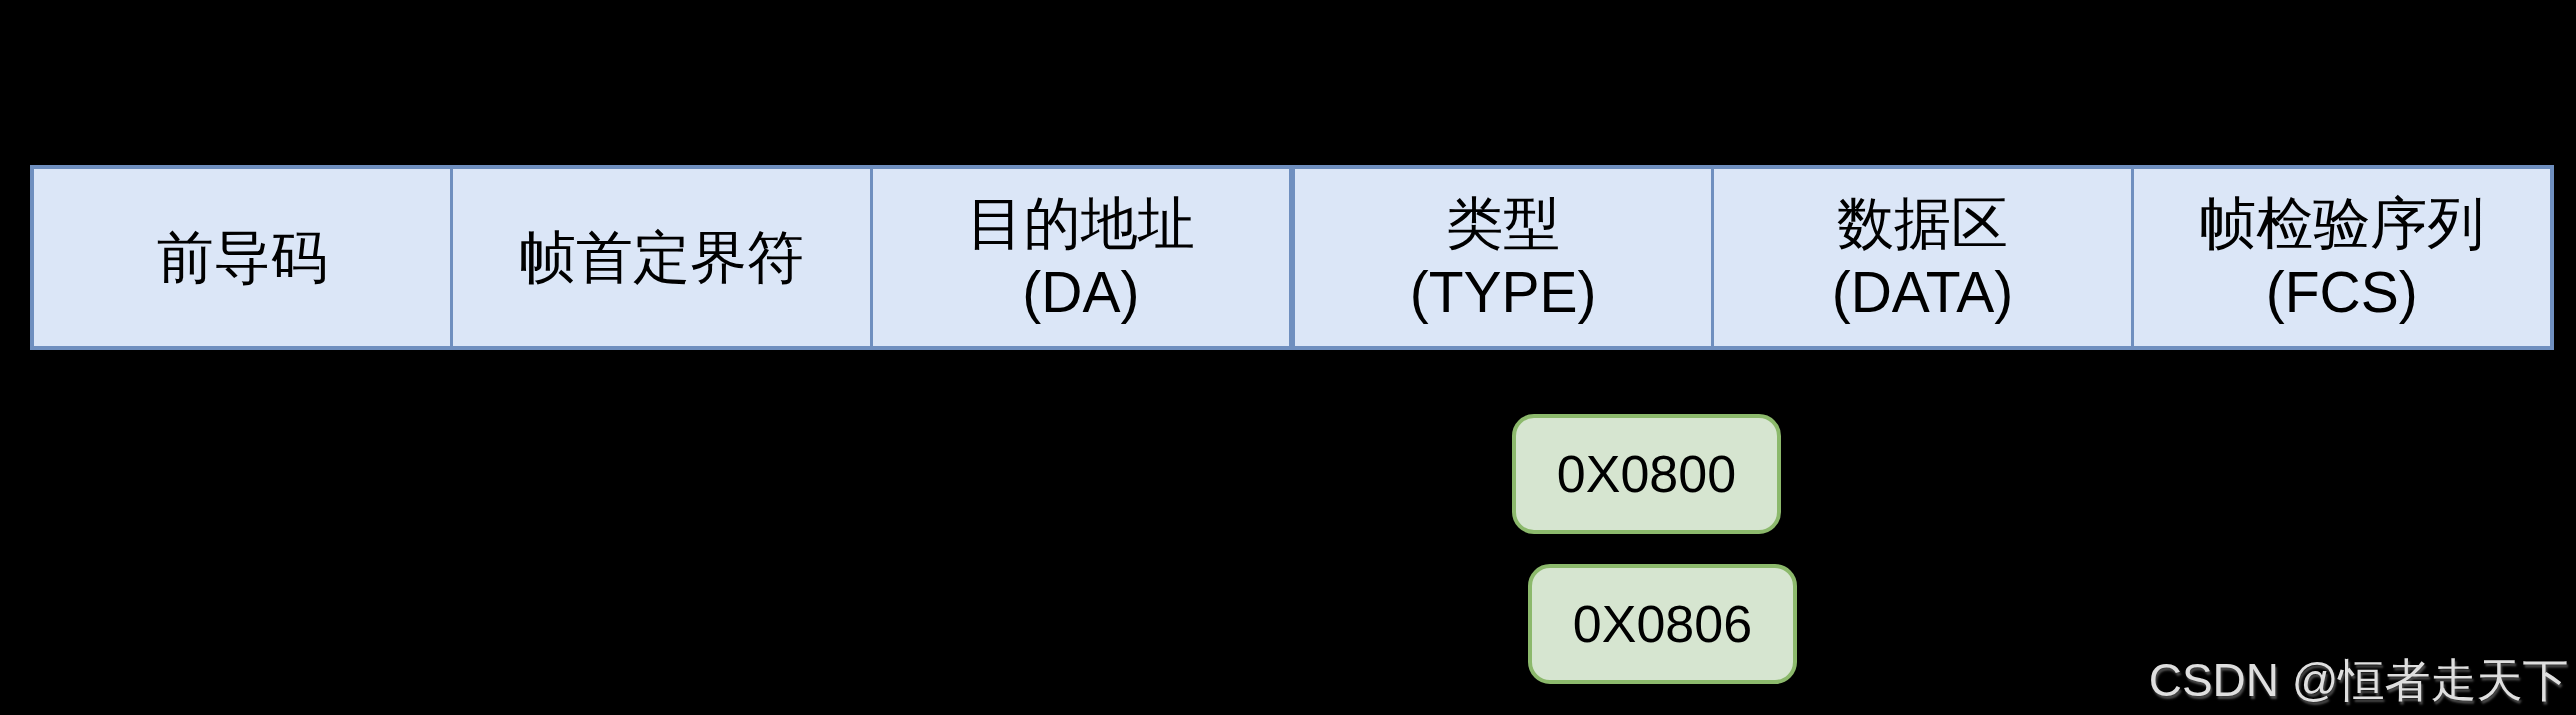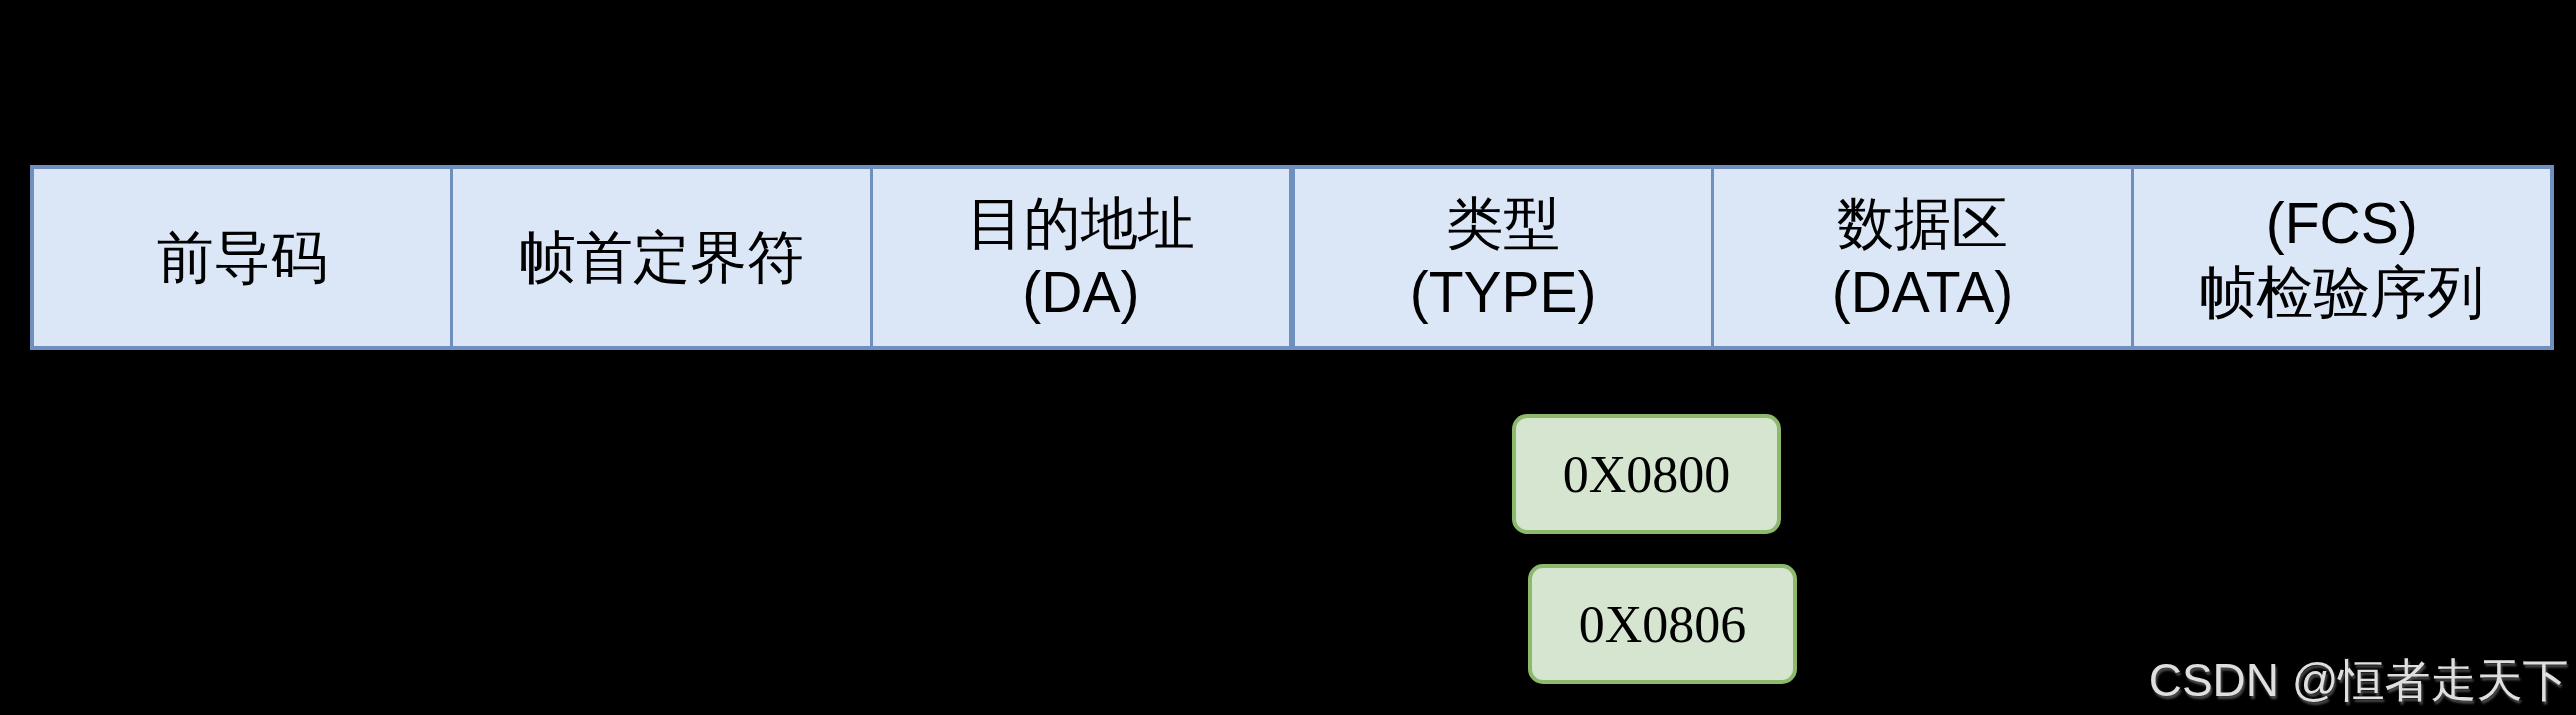--- a/index.html
+++ b/index.html
@@ -44,27 +44,26 @@
   .cell + .cell{border-left:3px solid var(--table-stroke);}
   .cell.thick-left{border-left-width:6.7px;}
   .cell-line:empty{display:none;}
   
   .ethertype-box{
     position:absolute;
     left:1512px;
     width:269px;height:120px;
     background:var(--box-fill);
     border:4.5px solid var(--box-stroke);
-    border-radius:15px;
+    border-radius:22px;
     display:flex;
     align-items:center;
     justify-content:center;
     font-size:52px;
     white-space:nowrap;
-    font-family:Liberation Serif, serif;
   }
   .ethertype-box.first{top:414px;}
   .ethertype-box.second{top:564px;margin-left:16px;}
   
   .watermark{
     position:absolute;
     right:7.5px;top:636px;
     font-size:46px;
     line-height:57px;
     color:var(--watermark-text);
@@ -90,22 +89,22 @@
   </div>
   <div class="cell thick-left">
     <div class="cell-line">类型</div>
     <div class="cell-line">(TYPE)</div>
   </div>
   <div class="cell">
     <div class="cell-line">数据区</div>
     <div class="cell-line">(DATA)</div>
   </div>
   <div class="cell">
+    <div class="cell-line">帧检验序列</div>
     <div class="cell-line">(FCS)</div>
-    <div class="cell-line">帧检验序列</div>
   </div>
 </div>
 
 <div class="ethertype-box first">
   <span class="box-label">0X0800</span>
 </div>
 
 <div class="ethertype-box second">
   <span class="box-label">0X0806</span>
 </div>

